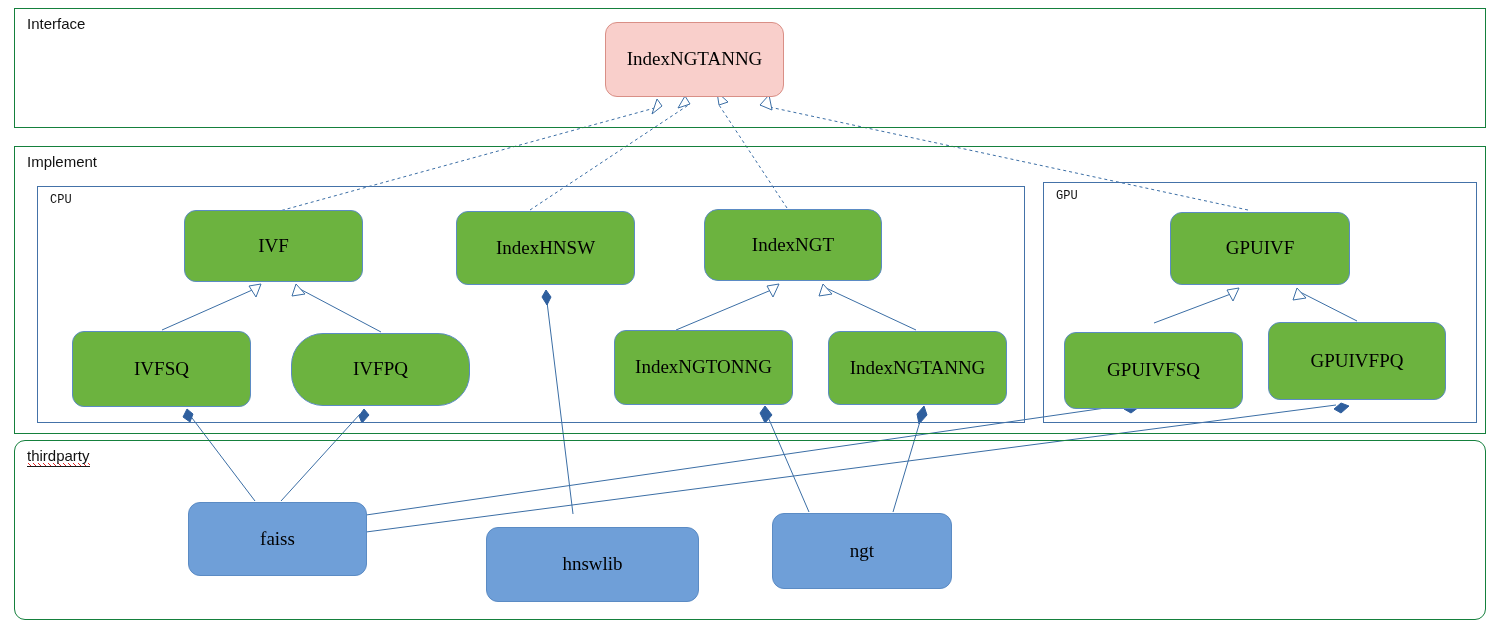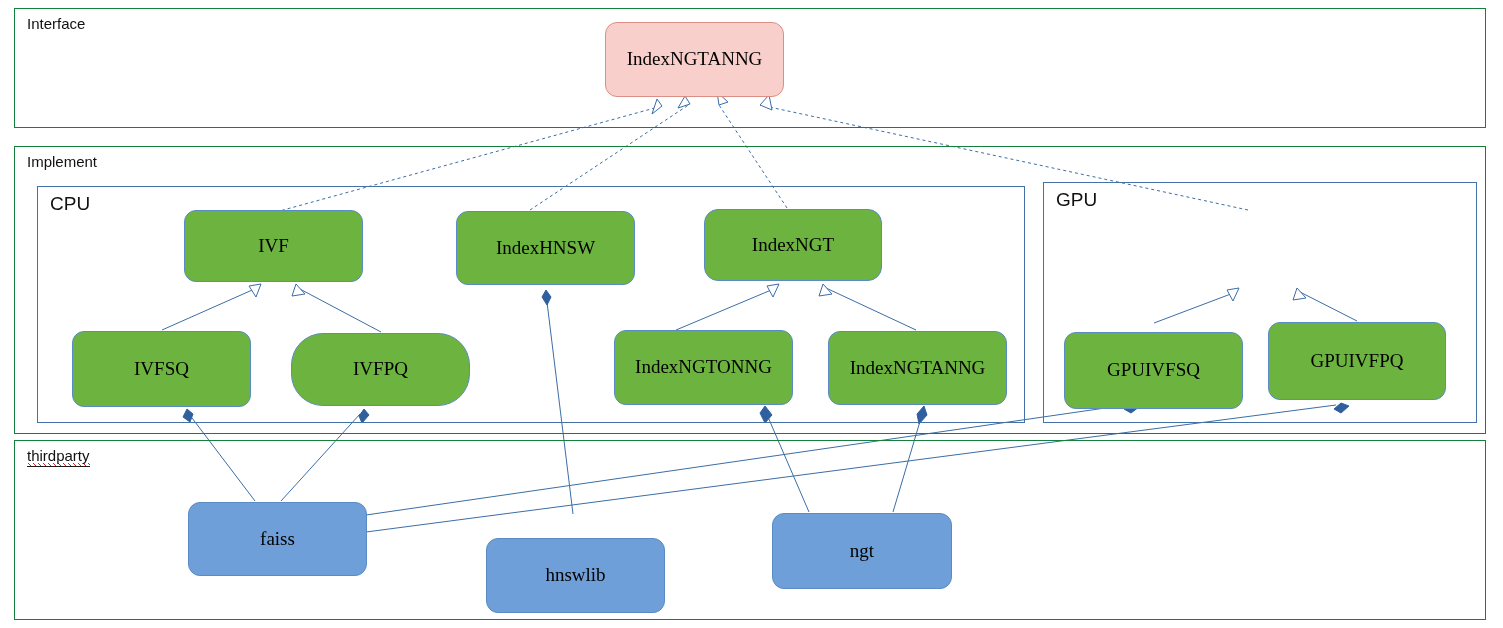--- a/index.html
+++ b/index.html
@@ -4,21 +4,21 @@
 <style>
   html,body{margin:0;padding:0;background:#ffffff;}
   body{font-family:"Liberation Sans",sans-serif;}
   #stage{position:relative;width:1503px;height:628px;background:#ffffff;overflow:hidden;}
   #wires{position:absolute;left:0;top:0;width:1503px;height:628px;pointer-events:none;}
 
   .pkg{position:absolute;border:1px solid #15803d;background:transparent;box-sizing:border-box;}
   .pkg > .pkg-label{position:absolute;left:12px;top:6px;font-size:15px;color:#111111;
       font-family:"Liberation Sans",sans-serif;white-space:nowrap;}
   .sub{position:absolute;border:1px solid #4472a8;background:transparent;box-sizing:border-box;}
-  .sub > .pkg-label{position:absolute;left:12px;top:6px;font-size:19px;color:#111111;white-space:nowrap;}
+  .sub > .pkg-label{position:absolute;left:12px;top:6px;font-size:12px;color:#111111;white-space:nowrap;font-family:Liberation Mono, monospace;}
 
   .spell{ text-decoration: none; background-repeat: repeat-x; background-position: 0 100%;
       background-size: 5px 3px; padding-bottom:2px;
       background-image: linear-gradient(45deg, transparent 45%, #e02020 45%, #e02020 55%, transparent 55%);
       border-bottom:1px solid #1a1a1a; }
 
   .node{position:absolute;box-sizing:border-box;border-radius:12px;display:flex;
       align-items:center;justify-content:center;text-align:center;
       font-family:"Liberation Serif",serif;font-size:19px;color:#000000;
       border:1px solid #5b8bc4; line-height:1.1; padding:2px 6px;}
@@ -112,52 +112,53 @@
   </svg>
 
   <div class="pkg" style="left:14px;top:8px;width:1472px;height:120px;">
     <span class="pkg-label">Interface</span>
   </div>
 
   <div class="pkg" style="left:14px;top:146px;width:1472px;height:288px;">
     <span class="pkg-label">Implement</span>
   </div>
 
-  <div class="pkg" style="left:14px;top:440px;width:1472px;height:180px;">
+  <div class="pkg" style="left:14px;top:440px;width:1472px;height:180px;border-radius:11px;">
     <span class="pkg-label spell">thirdparty</span>
   </div>
 
   <div class="sub" style="left:37px;top:186px;width:988px;height:237px;">
     <span class="pkg-label">CPU</span>
   </div>
 
   <div class="sub" style="left:1043px;top:182px;width:434px;height:241px;">
     <span class="pkg-label">GPU</span>
   </div>
 
   <div class="node pink" style="left:605px;top:22px;width:179px;height:75px;">IndexNGTANNG</div>
 
   <div class="node green" style="left:184px;top:210px;width:179px;height:72px;">IVF</div>
 
   <div class="node green" style="left:456px;top:211px;width:179px;height:74px;">IndexHNSW</div>
 
   <div class="node green" style="left:704px;top:209px;width:178px;height:72px;border-radius:14px;">IndexNGT</div>
 
+  <div class="node green" style="left:1170px;top:212px;width:180px;height:73px;">GPUIVF</div>
 
   <div class="node green" style="left:72px;top:331px;width:179px;height:76px;">IVFSQ</div>
 
   <div class="node green" style="left:291px;top:333px;width:179px;height:73px;border-radius:32px;">IVFPQ</div>
 
   <div class="node green" style="left:614px;top:330px;width:179px;height:75px;">IndexNGTONNG</div>
 
   <div class="node green" style="left:828px;top:331px;width:179px;height:74px;">IndexNGTANNG</div>
 
   <div class="node green" style="left:1064px;top:332px;width:179px;height:77px;">GPUIVFSQ</div>
 
   <div class="node green" style="left:1268px;top:322px;width:178px;height:78px;">GPUIVFPQ</div>
 
   <div class="node blue" style="left:188px;top:502px;width:179px;height:74px;">faiss</div>
 
-  <div class="node blue" style="left:486px;top:538px;width:179px;height:75px;">hnswlib</div>
+  <div class="node blue" style="left:486px;top:527px;width:213px;height:75px;">hnswlib</div>
 
   <div class="node blue" style="left:772px;top:513px;width:180px;height:76px;">ngt</div>
 
 </div>
 
 </body></html>

